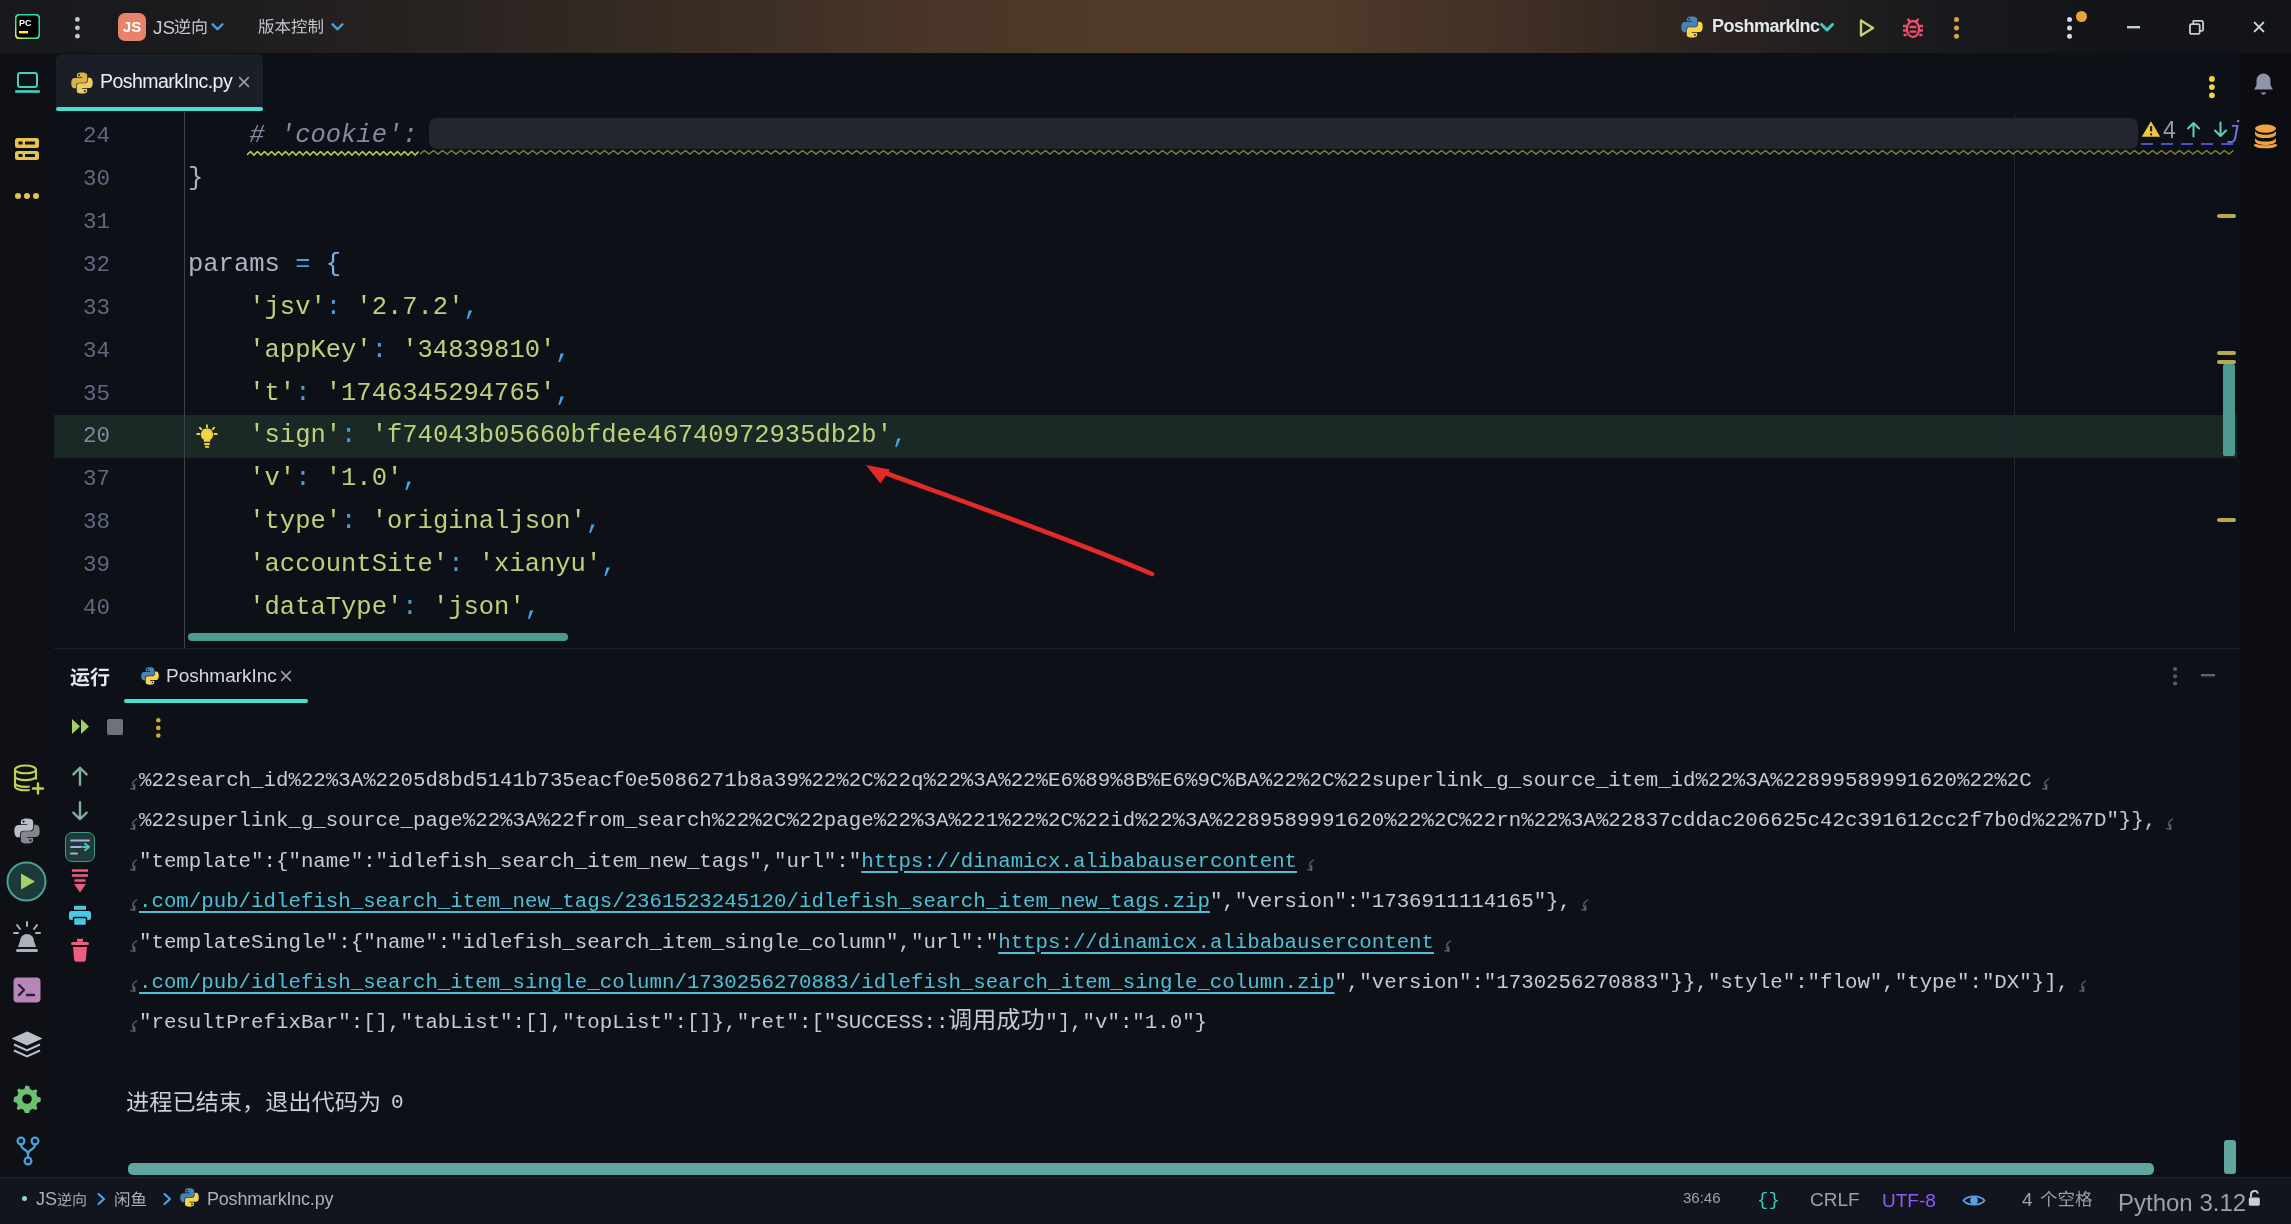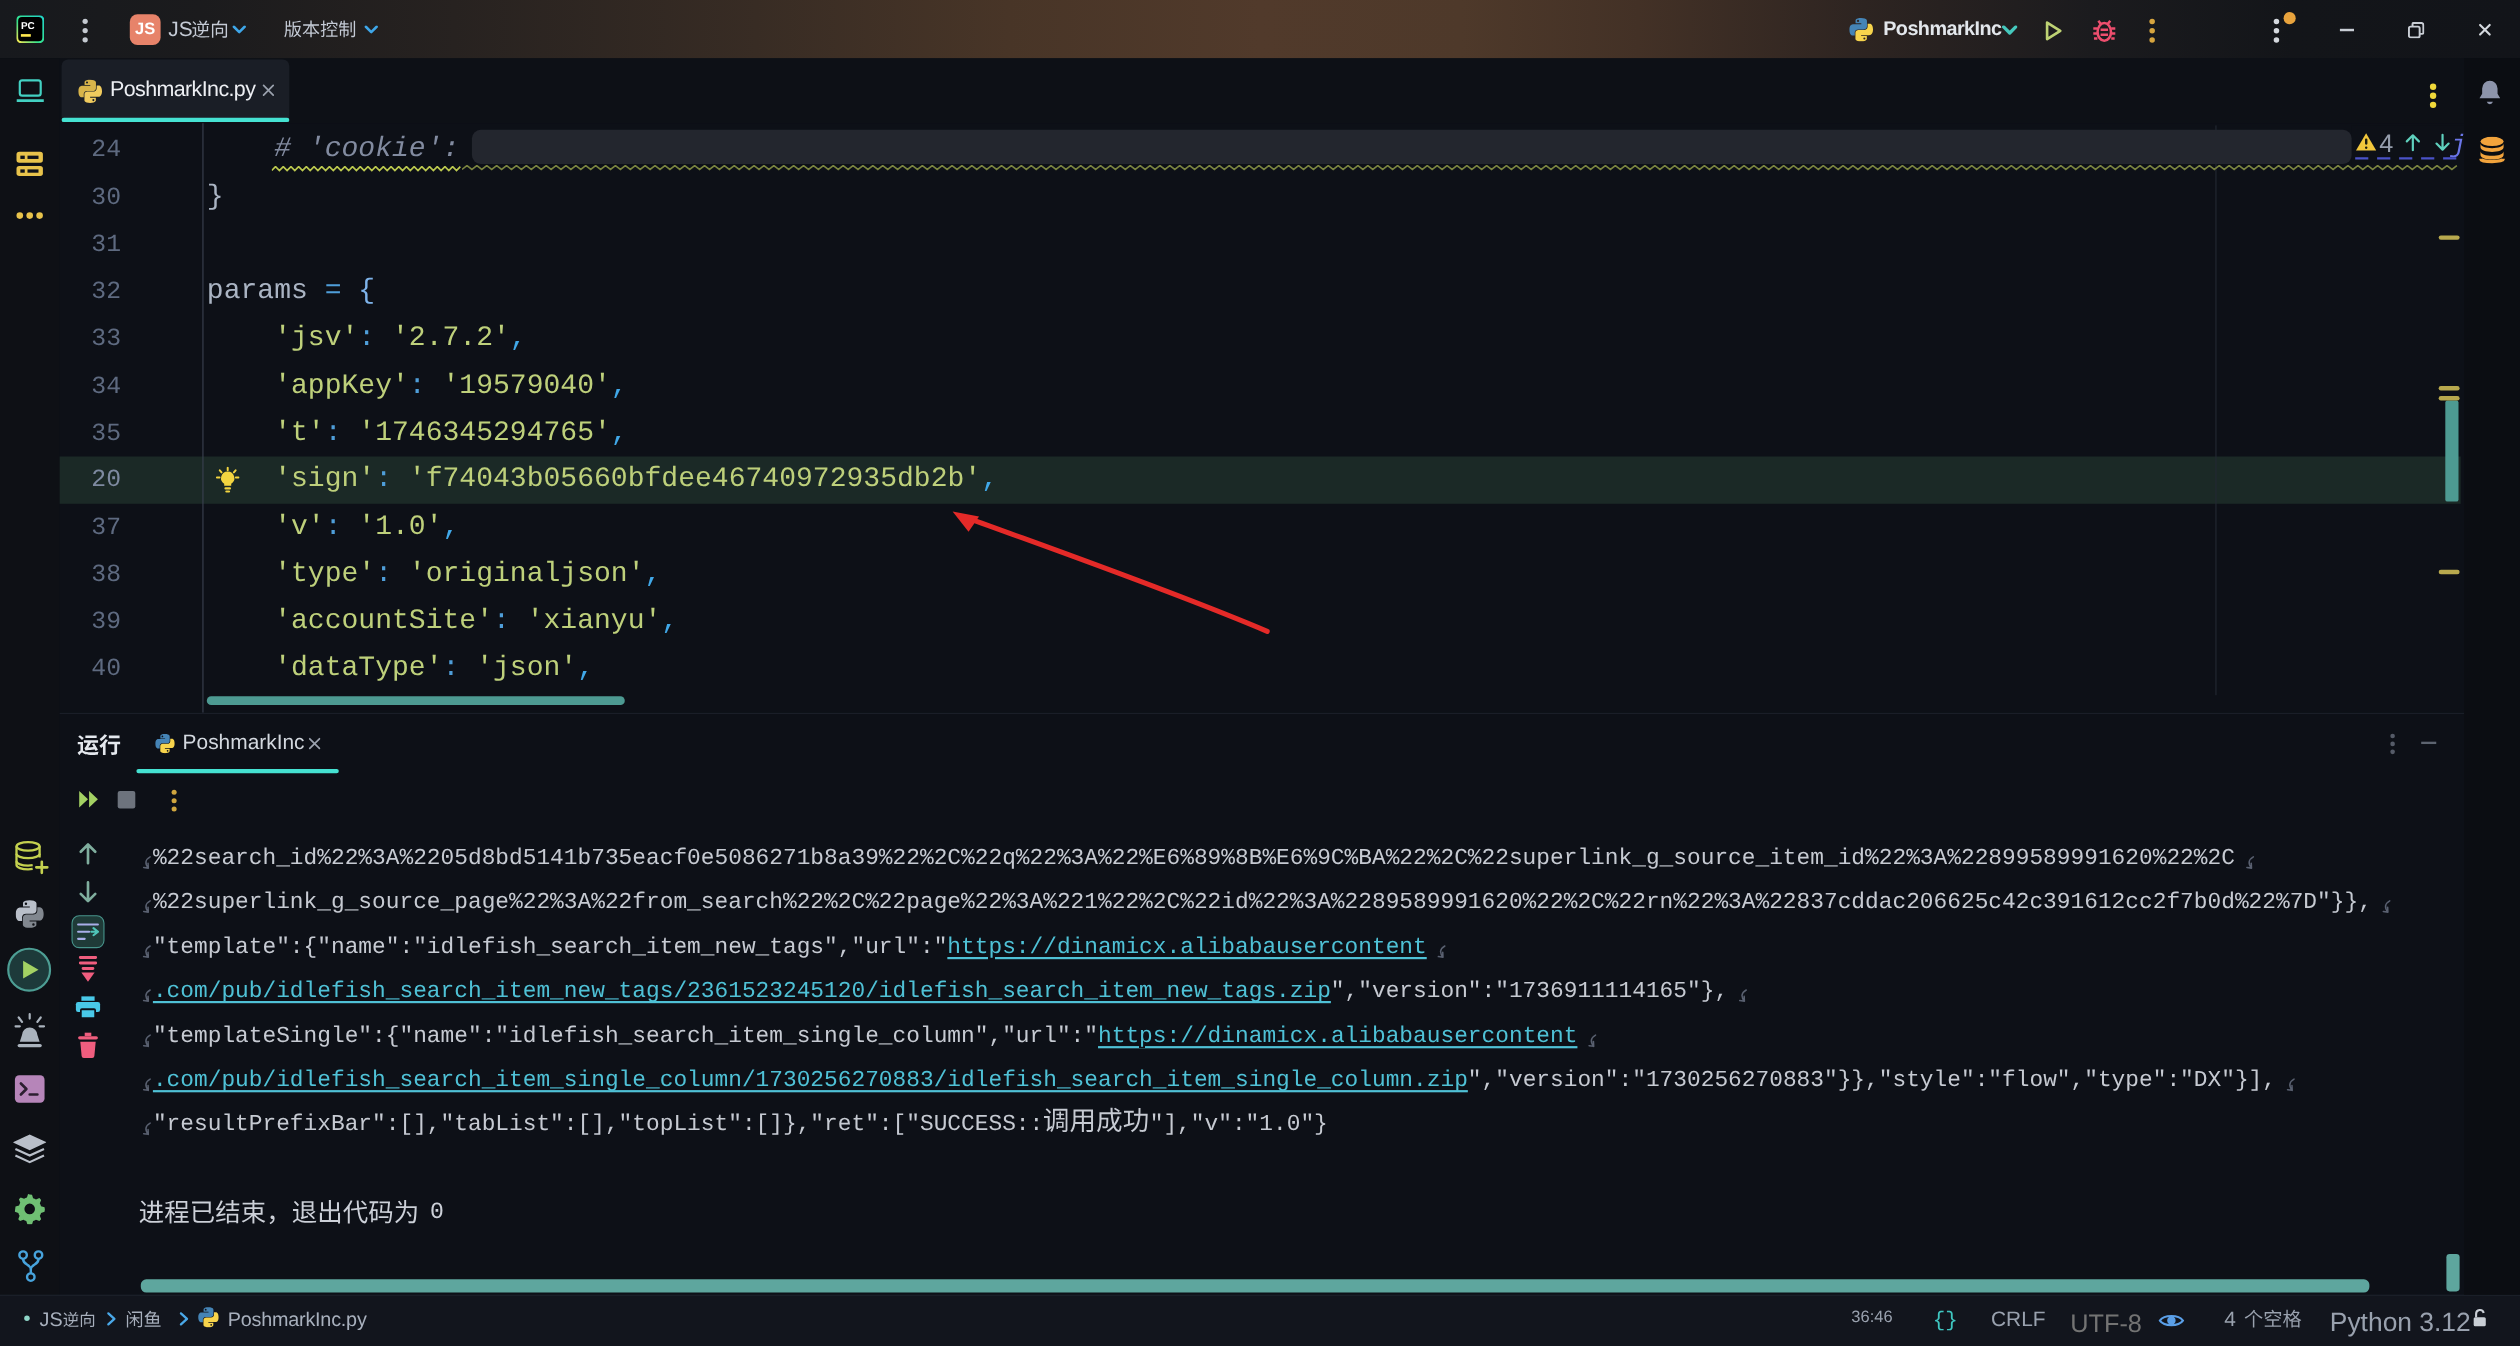--- a/index.html
+++ b/index.html
@@ -122,21 +122,21 @@
 <div class="lnum" style="top:372.5px;color:#5e6a80">35</div>
 <div class="lnum" style="top:415.4px;color:#7e8aa0">20</div>
 <div class="lnum" style="top:458.3px;color:#5e6a80">37</div>
 <div class="lnum" style="top:501.2px;color:#5e6a80">38</div>
 <div class="lnum" style="top:544.1px;color:#5e6a80">39</div>
 <div class="lnum" style="top:587.0px;color:#5e6a80">40</div>
 <div class="codeline mono" style="top:115.1px">    <span class="ccom"># 'cookie':</span></div>
 <div class="codeline mono" style="top:158.0px"><span class="cvar">}</span></div>
 <div class="codeline mono" style="top:243.8px"><span class="cvar">params</span> <span class="cpun">=</span> <span class="cbrace">{</span></div>
 <div class="codeline mono" style="top:286.7px">    <span class="cstr">'jsv'</span><span class="cpun">:</span> <span class="cstr">'2.7.2'</span><span class="ccomma">,</span></div>
-<div class="codeline mono" style="top:329.6px">    <span class="cstr">'appKey'</span><span class="cpun">:</span> <span class="cstr">'19579040'</span><span class="ccomma">,</span></div>
+<div class="codeline mono" style="top:329.6px">    <span class="cstr">'appKey'</span><span class="cpun">:</span> <span class="cstr">'34839810'</span><span class="ccomma">,</span></div>
 <div class="codeline mono" style="top:372.5px">    <span class="cstr">'t'</span><span class="cpun">:</span> <span class="cstr">'1746345294765'</span><span class="ccomma">,</span></div>
 <div class="codeline mono" style="top:415.4px">    <span class="cstr">'sign'</span><span class="cpun">:</span> <span class="cstr">'f74043b05660bfdee46740972935db2b'</span><span class="ccomma">,</span></div>
 <div class="codeline mono" style="top:458.3px">    <span class="cstr">'v'</span><span class="cpun">:</span> <span class="cstr">'1.0'</span><span class="ccomma">,</span></div>
 <div class="codeline mono" style="top:501.2px">    <span class="cstr">'type'</span><span class="cpun">:</span> <span class="cstr">'originaljson'</span><span class="ccomma">,</span></div>
 <div class="codeline mono" style="top:544.1px">    <span class="cstr">'accountSite'</span><span class="cpun">:</span> <span class="cstr">'xianyu'</span><span class="ccomma">,</span></div>
 <div class="codeline mono" style="top:587.0px">    <span class="cstr">'dataType'</span><span class="cpun">:</span> <span class="cstr">'json'</span><span class="ccomma">,</span></div>
 <div class="abs" style="left:429px;top:117.5px;width:1709px;height:31px;background:#23262e;border-radius:8px"></div>
 <svg style="position:absolute;left:247px;top:151px" width="172" height="6">
     <polyline points="0.0,4.0 3.5,0.5 7.0,4.0 10.5,0.5 14.0,4.0 17.5,0.5 21.0,4.0 24.5,0.5 28.0,4.0 31.5,0.5 35.0,4.0 38.5,0.5 42.0,4.0 45.5,0.5 49.0,4.0 52.5,0.5 56.0,4.0 59.5,0.5 63.0,4.0 66.5,0.5 70.0,4.0 73.5,0.5 77.0,4.0 80.5,0.5 84.0,4.0 87.5,0.5 91.0,4.0 94.5,0.5 98.0,4.0 101.5,0.5 105.0,4.0 108.5,0.5 112.0,4.0 115.5,0.5 119.0,4.0 122.5,0.5 126.0,4.0 129.5,0.5 133.0,4.0 136.5,0.5 140.0,4.0 143.5,0.5 147.0,4.0 150.5,0.5 154.0,4.0 157.5,0.5 161.0,4.0 164.5,0.5 168.0,4.0 171.5,0.5" fill="none" stroke="#bcc94f" stroke-width="1.6"></polyline>
   </svg>
@@ -390,21 +390,21 @@
     <path d="M2.5 2 L8 7 L2.5 12" fill="none" stroke="#4aa8e8" stroke-width="2.1" stroke-linecap="round" stroke-linejoin="round"></path>
   </svg>
 <svg style="position:absolute;left:180px;top:1188px" width="19" height="19" viewBox="0 0 128 128">
     <path fill="#4584b6" d="M63.9 2.4C32.1 2.4 34.1 16.2 34.1 16.2l.1 14.3h30.3v4.3H21.9S1.5 32.5 1.5 64.4s17.8 30.8 17.8 30.8h10.6V80.3s-.6-17.8 17.5-17.8h30.1s17 .3 17-16.4V18.7S97.1 2.4 63.9 2.4zM47.2 12a5.5 5.5 0 1 1 0 11 5.5 5.5 0 0 1 0-11z"></path>
     <path fill="#f7d44c" d="M64.1 125.6c31.8 0 29.8-13.8 29.8-13.8l-.1-14.3H63.5v-4.3h42.6s20.4 2.3 20.4-29.6-17.8-30.8-17.8-30.8h-10.6v14.9s.6 17.8-17.5 17.8H50.5s-17-.3-17 16.4v28.4s-2.6 15.3 30.6 15.3zm16.7-9.6a5.5 5.5 0 1 1 0-11 5.5 5.5 0 0 1 0 11z"></path>
   </svg>
 <div class="abs" style="left:207px;top:1189px;font-size:18px;letter-spacing:-0.2px;color:#a8b0bd">PoshmarkInc.py</div>
 <div class="abs" style="left:1683px;top:1189px;font-size:15px;color:#99a1ae">36:46</div>
 <div class="abs mono" style="left:1757px;top:1189px;font-size:19px;color:#3fc6c0">{}</div>
 <div class="abs" style="left:1810px;top:1189px;font-size:19px;color:#99a1ae">CRLF</div>
-<div class="abs" style="left:1882px;top:1190px;font-size:23px;color:#737373">UTF-8</div>
+<div class="abs" style="left:1882px;top:1190px;font-size:19px;color:#8b5cf6">UTF-8</div>
 <svg class="abs" style="left:1962px;top:1192px" width="24" height="17" viewBox="0 0 24 17" fill="none" stroke="#5a9fe8" stroke-width="1.9">
 <path d="M1.5 8.5 C5.5 3 18.5 3 22.5 8.5 C18.5 14 5.5 14 1.5 8.5 Z"></path>
     <circle cx="12" cy="8.5" r="2.9" fill="#5a9fe8"></circle>
   </svg>
 <div class="abs" style="left:2022px;top:1189px;font-size:19px;color:#99a1ae">4</div>
 <svg style="position:absolute;left:2040px;top:1190px" width="52.5" height="17.5" viewBox="0 0 3000 1000" fill="#99a1ae">
     <g transform="translate(0,880) scale(1,-1)">
       <path transform="translate(0,0)" d="M460 546V-79H538V546ZM506 841C406 674 224 528 35 446C56 428 78 399 91 377C245 452 393 568 501 706C634 550 766 454 914 376C926 400 949 428 969 444C815 519 673 613 545 766L573 810Z"></path>
       <path transform="translate(1000,0)" d="M564 537C666 484 802 405 869 357L919 415C848 462 710 537 611 587ZM384 590C307 523 203 455 85 413L129 348C246 398 356 474 436 544ZM77 22V-46H927V22H538V275H825V343H182V275H459V22ZM424 824C440 792 459 752 473 718H76V492H150V649H849V517H926V718H565C550 755 524 807 502 846Z"></path>
       <path transform="translate(2000,0)" d="M575 667H794C764 604 723 546 675 496C627 545 590 597 563 648ZM202 840V626H52V555H193C162 417 95 260 28 175C41 158 60 129 67 109C117 175 165 284 202 397V-79H273V425C304 381 339 327 355 299L400 356C382 382 300 481 273 511V555H387L363 535C380 523 409 497 422 484C456 514 490 550 521 590C548 543 583 495 626 450C541 377 441 323 341 291C356 276 375 248 384 230C410 240 436 250 462 262V-81H532V-37H811V-77H884V270L930 252C941 271 962 300 977 315C878 345 794 392 726 449C796 522 853 610 889 713L842 735L828 732H612C628 761 642 791 654 822L582 841C543 739 478 641 403 570V626H273V840ZM532 29V222H811V29ZM511 287C570 318 625 356 676 401C725 358 782 319 847 287Z"></path>

